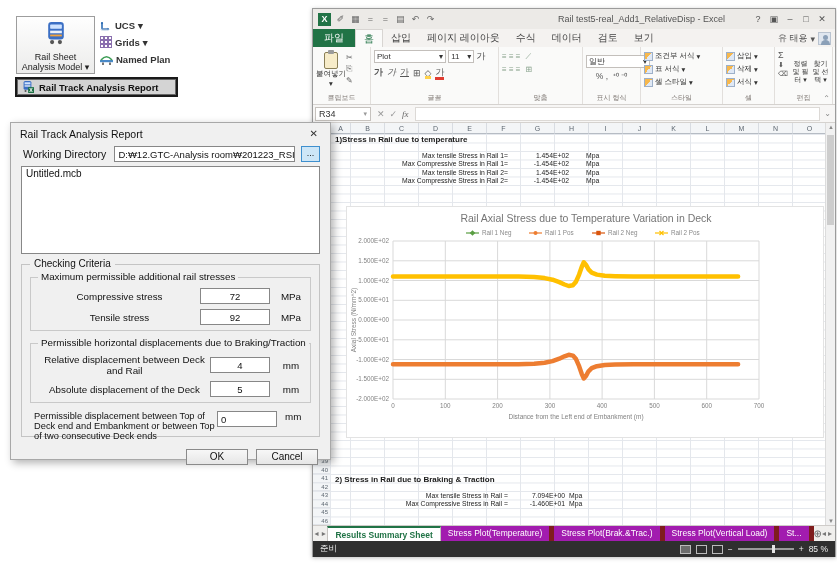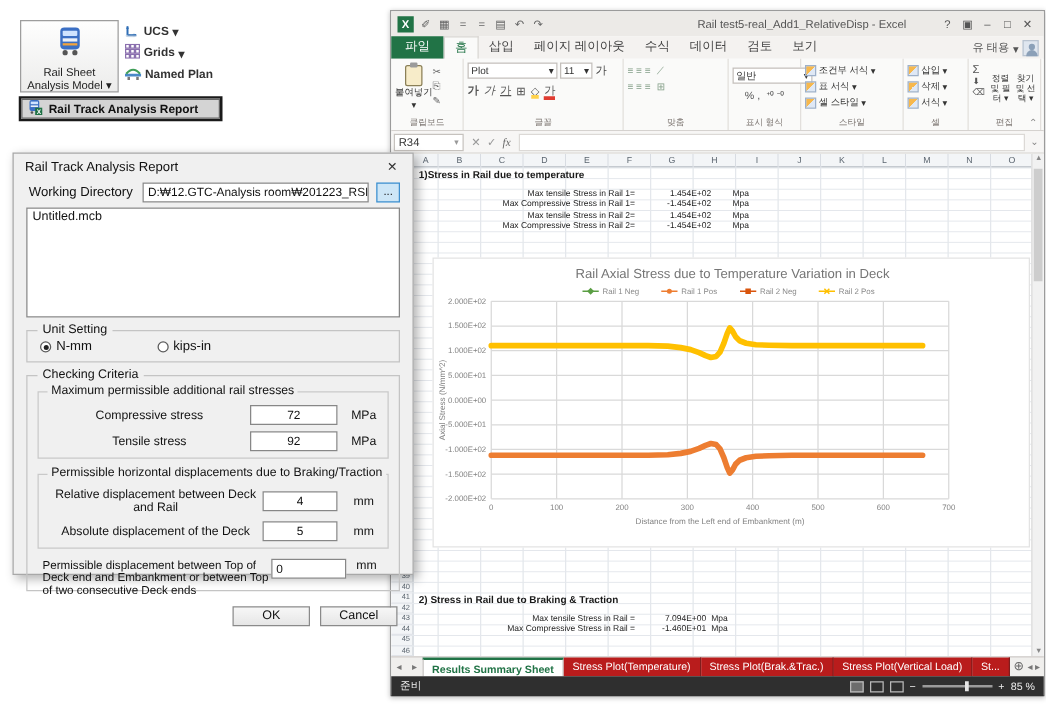--- a/index.html
+++ b/index.html
@@ -86,21 +86,21 @@
   .resrow .rl { position:absolute; right:319px; text-align:right; }
   .resrow .rv { position:absolute; width:60px; text-align:right; }
   .resrow .ru { position:absolute; }
   .tempv { left:196px; } .tempu { left:273px; }
   .brakv { left:192px; } .braku { left:256px; }
 
   .chartbox { position:absolute; left:33px; top:72px; width:478px; height:232px; background:#fff; border:1px solid #e3e3e3; }
 
   .xl-sheetbar { left:0; top:516px; width:100%; height:16px; background:#f0efed; border-top:1px solid #cfccc9; display:flex; align-items:stretch; font-size:8.5px; }
   .snav { width:14px; text-align:center; color:#777; line-height:15px; font-size:8px; }
-  .stab { padding:0 7px; line-height:15px; color:#fff; background:#b91c1c; border-right:1px solid #7f1d1d; white-space:nowrap; }
+  .stab { padding:0 7px; line-height:15px; color:#fff; background:#a21caf; border-right:5px solid #7f1d1d; white-space:nowrap; }
   .stab.active { background:#fff; color:#217346; font-weight:bold; border:1px solid #c5c2bf; border-top:2px solid #217346; border-bottom:none; }
   .addsheet { width:16px; text-align:center; color:#666; line-height:15px; font-size:10px; }
   .sbright { margin-left:auto; display:flex; align-items:center; gap:2px; color:#777; font-size:8px; padding-right:3px; }
 
   .xl-status { left:0; top:532px; width:100%; height:16px; background:#2f2f2f; color:#eee; display:flex; align-items:center; font-size:8.5px; padding:0 7px; gap:6px; }
   .viewico { width:11px; height:9px; border:1px solid #bbb; background:#2f2f2f; }
   .viewico.on { background:#6c6c6c; }
   .zoomtrack { width:56px; height:2px; background:#9a9a9a; position:relative; }
   .zoomthumb { position:absolute; left:34px; top:-3px; width:3px; height:8px; background:#e5e5e5; }
   .statusright { margin-left:auto; display:flex; align-items:center; gap:5px; }
@@ -584,31 +584,20 @@
     </div>
     <div class="dlg-wd">
       <span class="wdl">Working Directory</span>
       <span class="inp wdinput">D:₩12.GTC-Analysis room₩201223_RSI_Test₩₩</span>
       <span class="browse">...</span>
     </div>
     <div class="listbox">
       <div>Untitled.mcb</div>
     </div>
 
-    <div class="grpbox unitbox">
-      <span class="legend">Unit Setting</span>
-      <span class="radio">
-        <span class="rdot on"></span>
-        <span>N-mm</span>
-      </span>
-      <span class="radio">
-        <span class="rdot"></span>
-        <span>kips-in</span>
-      </span>
-    </div>
 
     <div class="grpbox chkbox">
       <span class="legend">Checking Criteria</span>
 
       <div class="subbox">
         <span class="legend">Maximum permissible additional rail stresses</span>
         <div class="fldrow">
           <span class="fl">Compressive stress</span>
           <span class="inp fldinp">72</span>
           <span class="funit">MPa</span>

